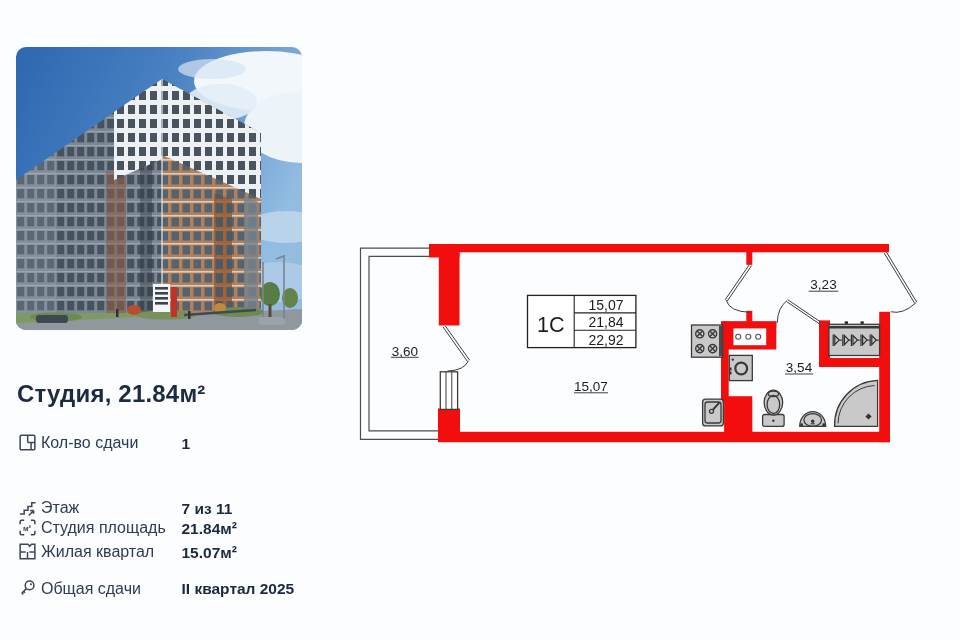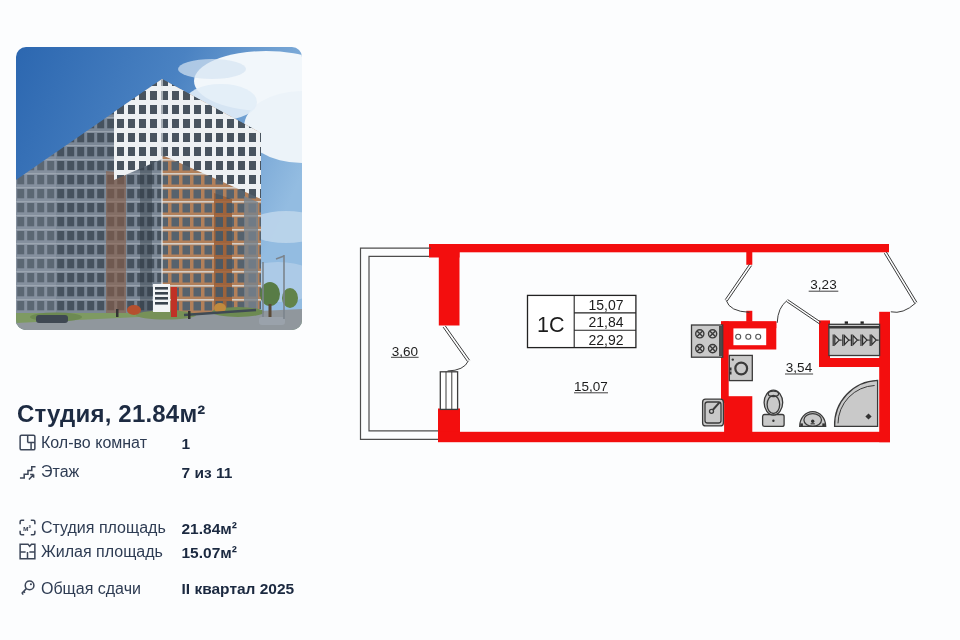--- a/index.html
+++ b/index.html
@@ -1,18 +1,18 @@
 <!DOCTYPE html>
 <html><head>
 <meta charset="utf-8">
 <style>
 html,body{margin:0;padding:0;}
 body{width:960px;height:640px;background:#fcfdfe;font-family:"Liberation Sans",sans-serif;position:relative;overflow:hidden;}
 #photo{position:absolute;left:16px;top:47px;width:286px;height:283px;border-radius:10px;overflow:hidden;}
-#head{position:absolute;left:17px;top:380px;font-size:24px;font-weight:bold;color:#1d2b42;letter-spacing:0.2px;margin-top:20px;}
+#head{position:absolute;left:17px;top:380px;font-size:24px;font-weight:bold;color:#1d2b42;letter-spacing:0.2px;}
 .row{position:absolute;left:0;width:340px;height:22px;}
 .ric{position:absolute;left:19px;top:-0.5px;}
 .rlb{position:absolute;left:41px;top:0;font-size:16px;color:#2e3c53;}
 .rvl{position:absolute;left:181.5px;top:0.5px;font-size:15.5px;font-weight:bold;color:#1b2940;}
 #plan{position:absolute;left:0;top:0;}
 </style>
 </head>
 <body>
 <div id="photo">
 <svg width="286" height="283" viewBox="0 0 286 283">
@@ -87,45 +87,45 @@
 <rect x="100" y="262" width="2.5" height="8" fill="#333"></rect>
 <rect x="172" y="264" width="2.5" height="8" fill="#333"></rect>
 </svg>
 </div>
 <div id="head">Студия, 21.84м²</div>
 <div class="row" style="top:434.3px">
  <svg class="ric" width="17" height="17" viewBox="0 0 18 18" fill="none" stroke="#3c4658" stroke-width="1.6">
       <rect x="1.2" y="1.2" width="15.6" height="15.6" rx="1.5"></rect>
       <path d="M9.2 1.2 V9 M9.2 9 H16.8 M12.8 9 V16.8"></path>
     </svg>
- <div class="rlb">Кол-во комнат</div>
+ <div class="rlb">Кол-во сдачи</div>
     <div class="rvl">1</div>
 </div>
-<div class="row" style="top:463px">
+<div class="row" style="top:499px">
  <svg class="ric" width="17" height="17" viewBox="0 0 18 18" fill="none" stroke="#3c4658" stroke-width="1.6">
       <path d="M1 16 H5.5 V12 H9.5 V8 H13.5 V4 H17.5"></path>
       <path d="M10.5 17.5 L15.5 12.2 M15.5 12.2 H11.8 M15.5 12.2 V15.6"></path>
     </svg>
  <div class="rlb">Этаж</div>
     <div class="rvl">7 из 11</div>
 </div>
 <div class="row" style="top:519px">
  <svg class="ric" width="17" height="17" viewBox="0 0 18 18" fill="none" stroke="#3c4658" stroke-width="1.6">
       <path d="M1.2 5.5 V2.8 Q1.2 1.2 2.8 1.2 H5.5 M12.5 1.2 H15.2 Q16.8 1.2 16.8 2.8 V5.5 M16.8 12.5 V15.2 Q16.8 16.8 15.2 16.8 H12.5 M5.5 16.8 H2.8 Q1.2 16.8 1.2 15.2 V12.5"></path>
       <text x="4.2" y="12.6" font-size="8" font-weight="bold" fill="#3c4658" stroke="none" font-family="Liberation Sans">м²</text>
     </svg>
  <div class="rlb">Студия площадь</div>
     <div class="rvl">21.84м²</div>
 </div>
 <div class="row" style="top:543.2px">
  <svg class="ric" width="17" height="17" viewBox="0 0 18 18" fill="none" stroke="#3c4658" stroke-width="1.6">
       <path d="M1.2 1.2 H9.5 L11.3 3.4 L13.2 1.2 H16.8 V16.8 H1.2 Z"></path>
       <path d="M1.2 9.5 H7 M11 9.5 H16.8 M9 9.5 V16.8"></path>
     </svg>
- <div class="rlb">Жилая площадь</div>
+ <div class="rlb">Жилая квартал</div>
     <div class="rvl">15.07м²</div>
 </div>
 <div class="row" style="top:579.5px">
  <svg class="ric" width="17" height="17" viewBox="0 0 18 18" fill="none" stroke="#3c4658" stroke-width="1.6">
       <circle cx="11.2" cy="6.8" r="4.6"></circle>
       <circle cx="12.6" cy="5.6" r="1.1" fill="#3c4658" stroke="none"></circle>
       <path d="M7.8 10.2 L3 15 M3 15 L4.6 16.4 M4.9 13.1 L6.3 14.5"></path>
     </svg>
  <div class="rlb">Общая сдачи</div>
     <div class="rvl">II квартал 2025</div>

